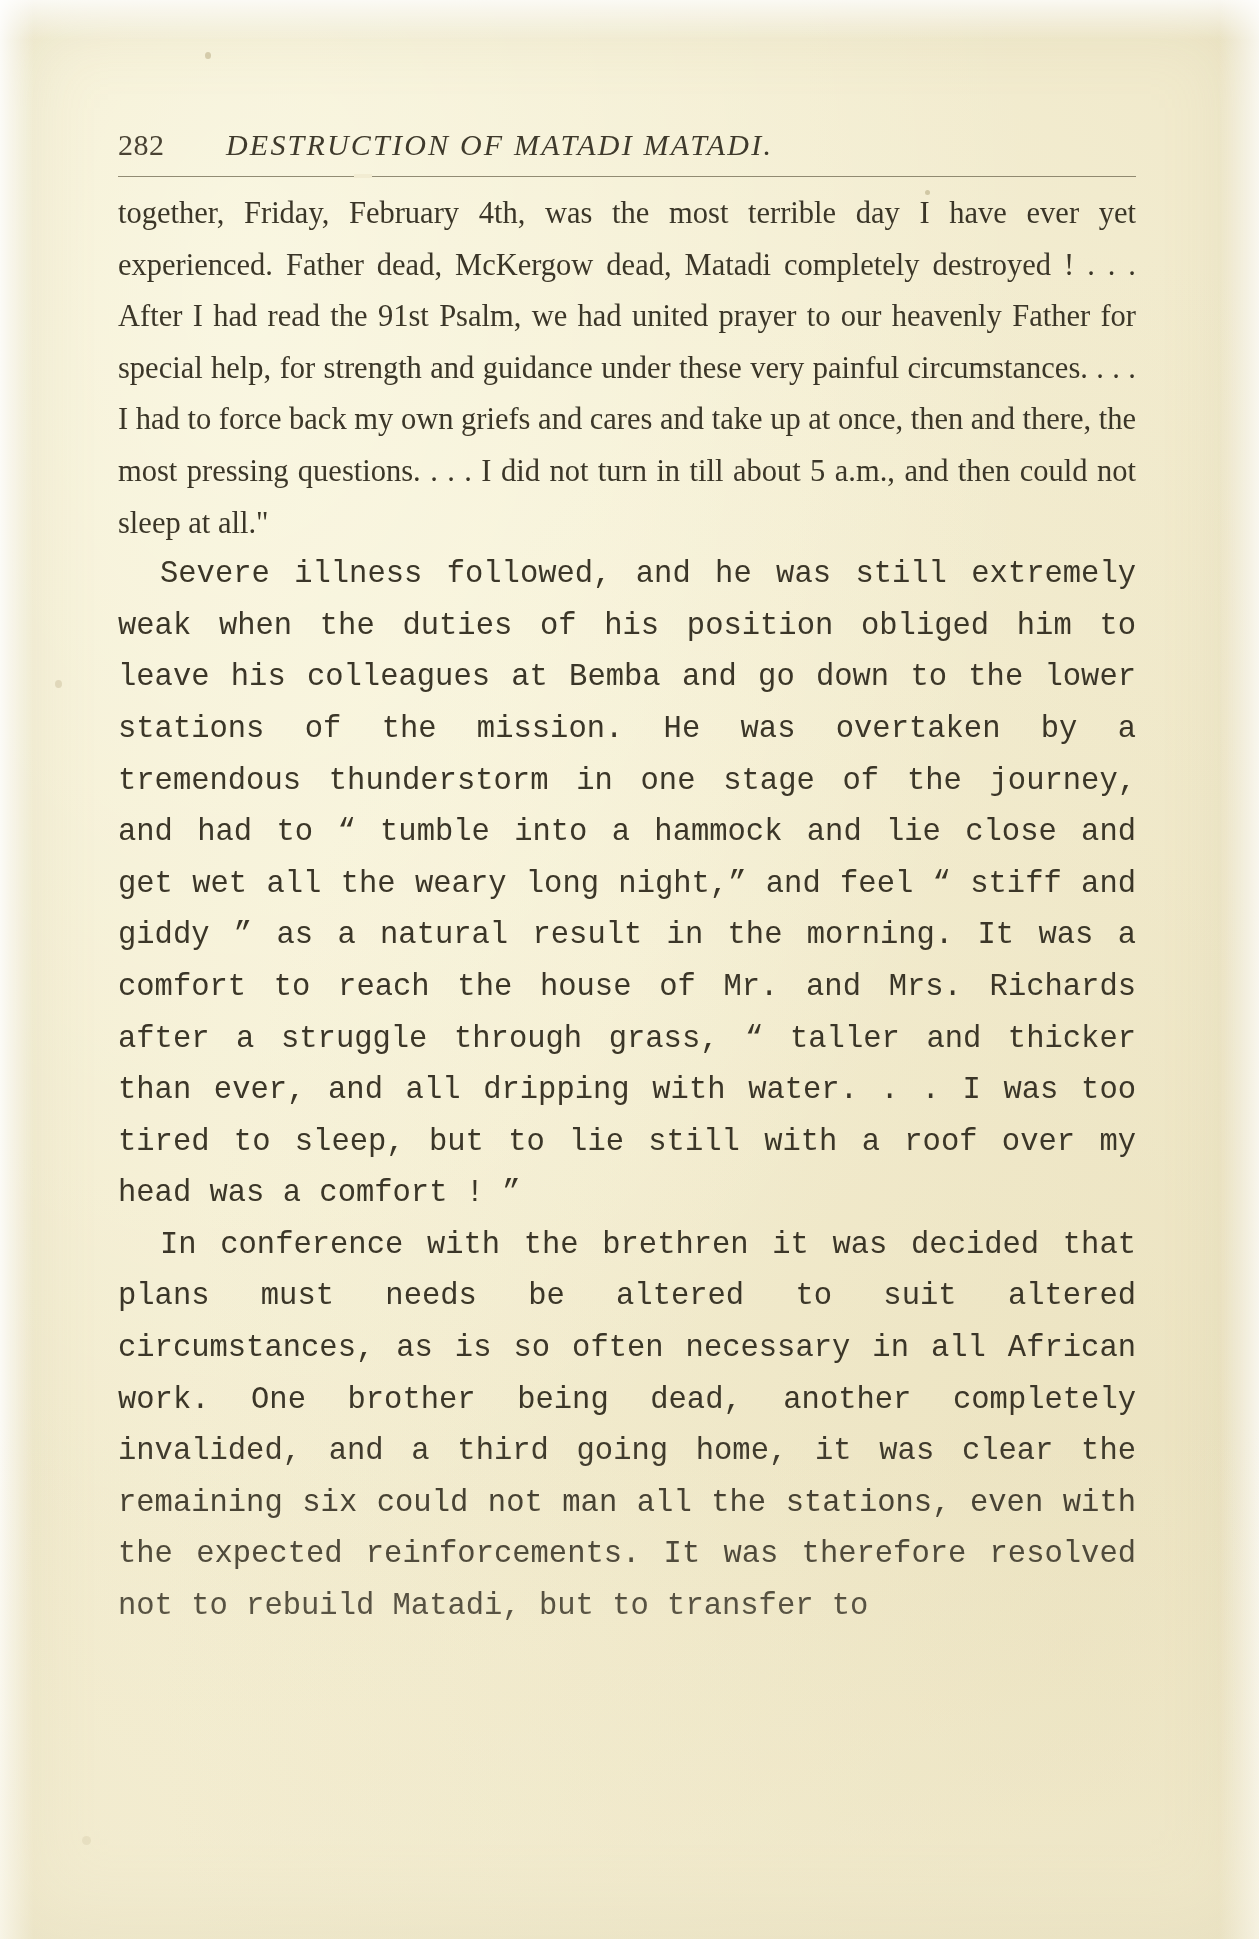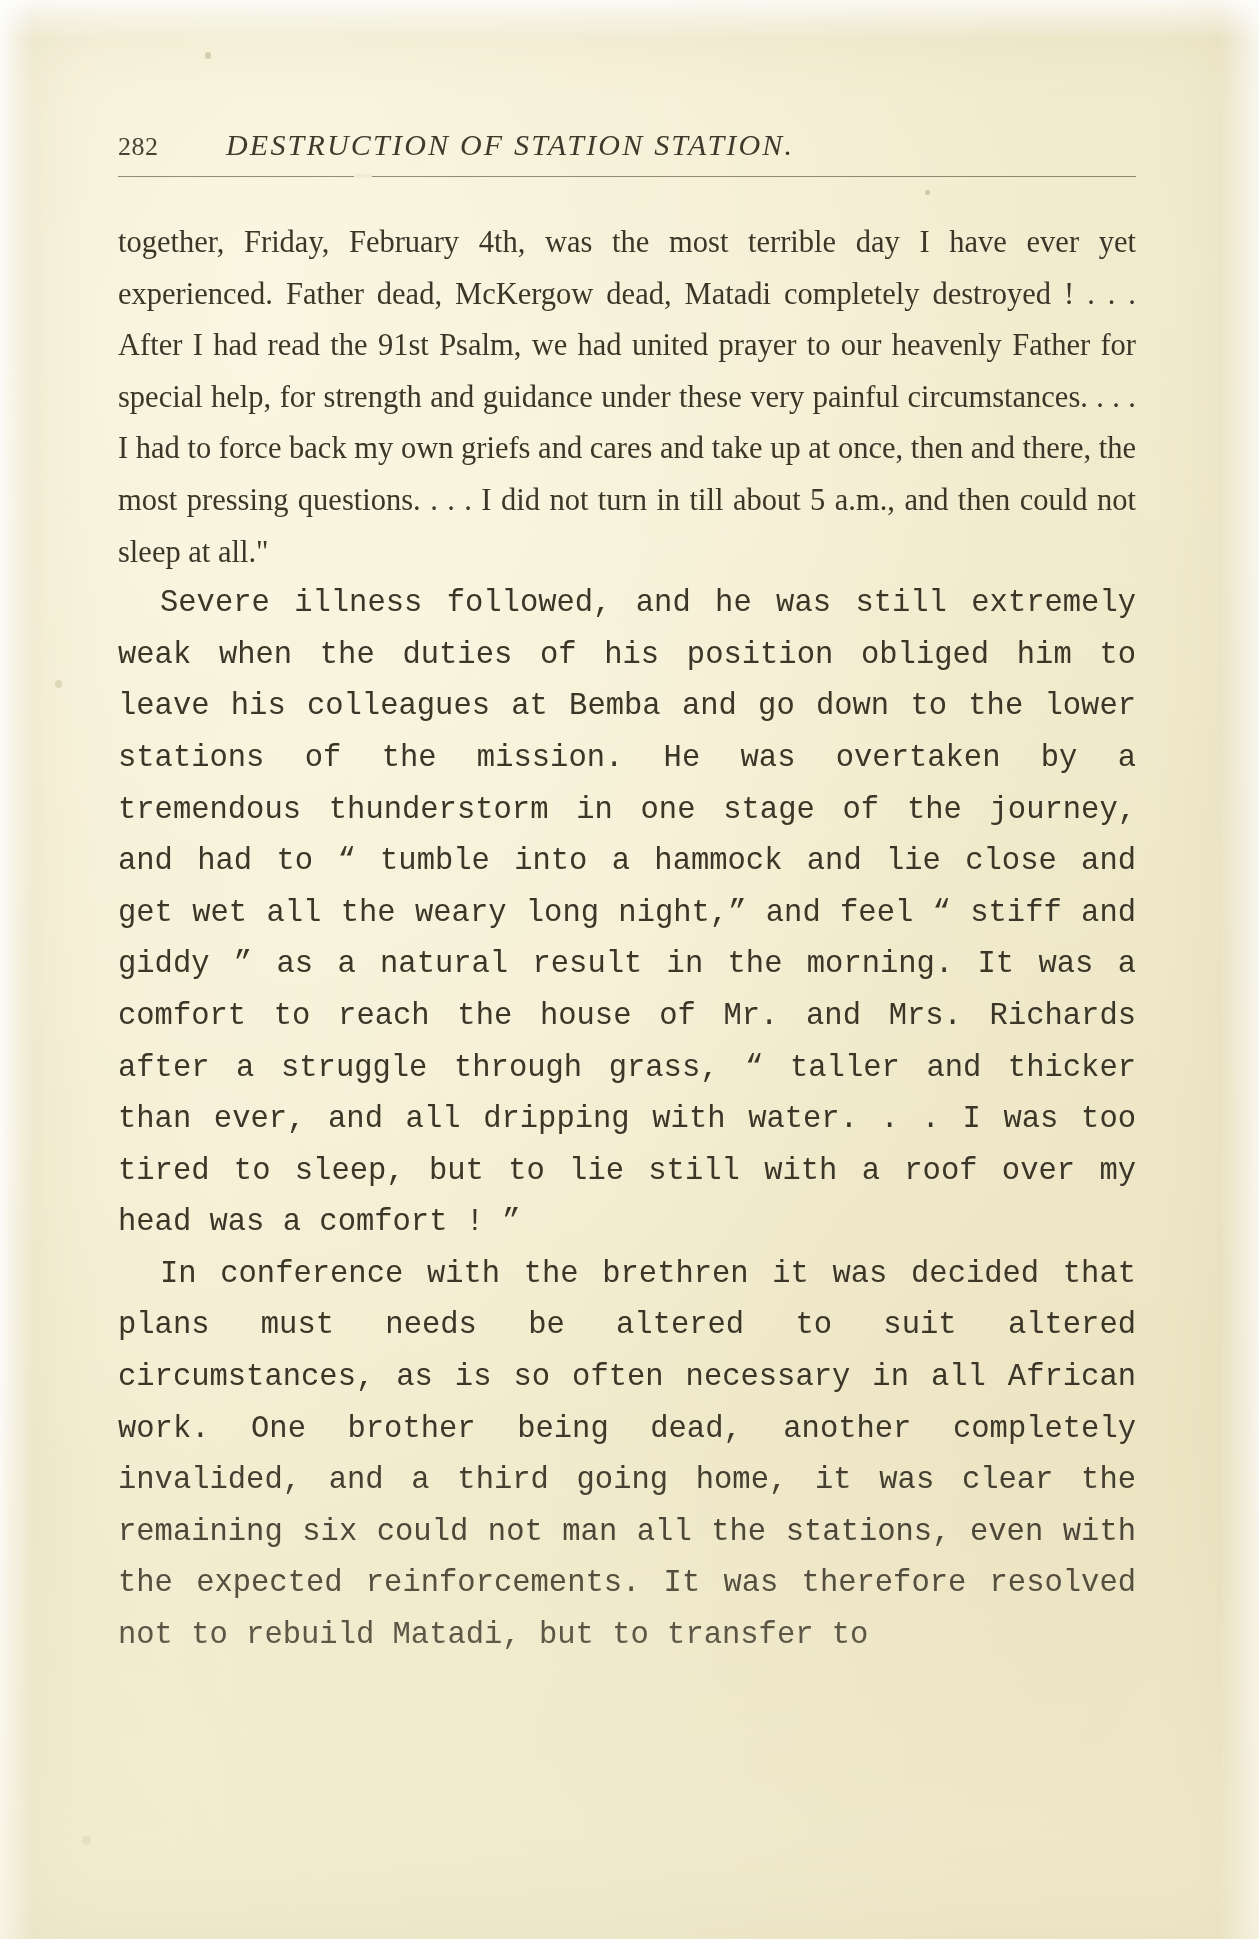--- a/index.html
+++ b/index.html
@@ -37,21 +37,21 @@
     top: 128px;
     width: 1018px;
   }
   .header-row {
     display: flex;
     align-items: baseline;
     width: 100%;
   }
   .folio {
     font-family: "Liberation Serif", serif;
-    font-size: 26px;
+    font-size: 30px;
     color: #4a4334;
     letter-spacing: 0.5px;
     width: 108px;
     flex: 0 0 108px;
   }
   .running-head {
     flex: 1 1 auto;
     text-align: left;
     font-family: "Liberation Serif", serif;
     font-style: italic;
@@ -73,21 +73,21 @@
     position: absolute;
     left: 236px;
     top: 46px;
     width: 18px;
     height: 4px;
     background: #f2ecd2;
   }
   .body-text {
     position: absolute;
     left: 0;
-    top: 89px;
+    top: 60px;
     width: 1018px;
     font-family: "Liberation Serif", serif;
     font-size: 30.5px;
     line-height: 51.6px;
     color: #3b3628;
     text-align: justify;
     text-justify: inter-word;
   }
   .body-text p {
     margin: 0;
@@ -146,21 +146,21 @@
 
   <div class="speck" style="left:205px;top:52px;width:6px;height:7px;"></div>
   <div class="speck" style="left:55px;top:680px;width:7px;height:8px;opacity:.35;"></div>
   <div class="speck" style="left:82px;top:1836px;width:9px;height:9px;opacity:.3;"></div>
   <div class="speck" style="left:925px;top:190px;width:5px;height:5px;opacity:.6;"></div>
 
   <div class="content">
 
     <div class="header-row">
       <div class="folio">282</div>
-      <div class="running-head">DESTRUCTION OF STATION STATION.</div>
+      <div class="running-head">DESTRUCTION OF MATADI MATADI.</div>
     </div>
 
     <div class="rule"></div>
     <div class="rule-gap"></div>
 
     <div class="body-text">
       <p class="cont">together, Friday, February 4th, was the most terrible day I have ever yet experienced.   Father dead, McKergow dead, Matadi completely destroyed ! .  .  .  After I had read the 91st Psalm, we had united prayer to our heavenly Father for special help, for strength and guidance under these very painful circumstances.  .  .  .  I had to force back my own griefs and cares and take up at once, then and there, the most pressing questions.  .  .  .  I did not turn in till about 5 a.m., and then could not sleep at all."</p>
       <p class="indent">Severe illness followed, and he was still extremely weak when the duties of his position obliged him to leave his colleagues at Bemba and go down to the lower stations of the mission.   He was overtaken by a tremendous thunderstorm in one stage of the journey, and had to “ tumble into a hammock and lie close and get wet all the weary long night,” and feel “ stiff and giddy ” as a natural result in the morning. It was a comfort to reach the house of Mr. and Mrs. Richards after a struggle through grass, “ taller and thicker than ever, and all dripping with water.  .  . I was too tired to sleep, but to lie still with a roof over my head was a comfort ! ”</p>
       <p class="indent">In conference with the brethren it was decided that plans must needs be altered to suit altered circumstances, as is so often necessary in all African work.   One brother being dead, another completely invalided, and a third going home, it was clear the remaining six could not man all the stations, even with the expected reinforcements.   It was therefore resolved not to rebuild Matadi, but to transfer to</p>
     </div>

